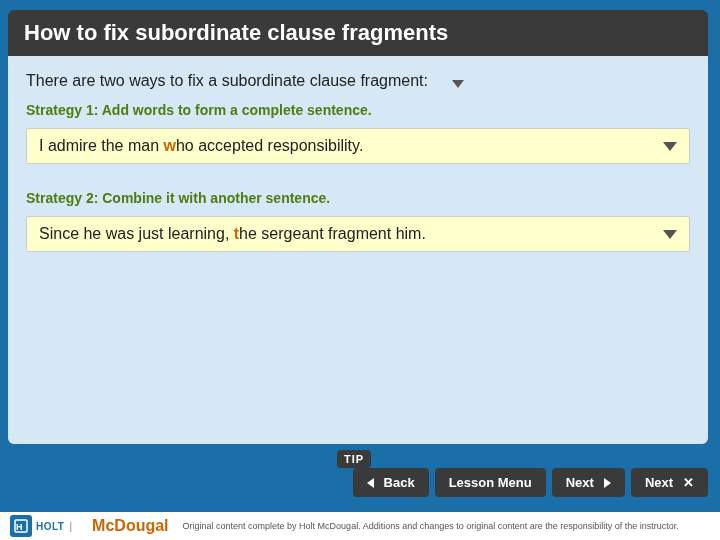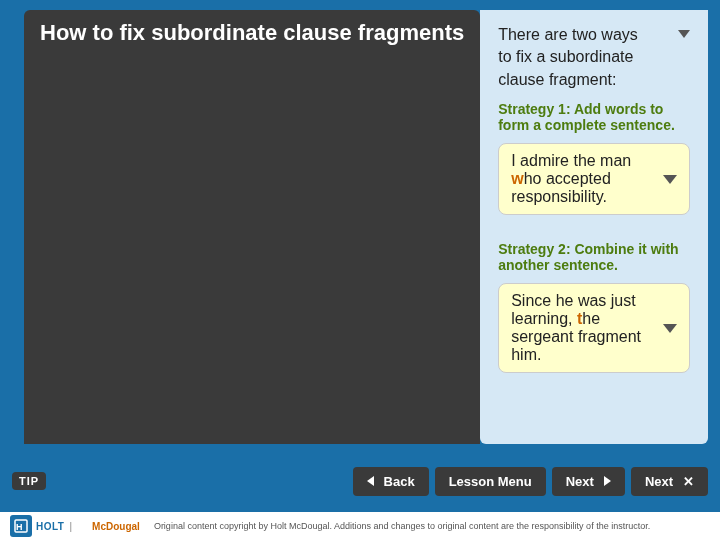--- a/index.html
+++ b/index.html
@@ -9,22 +9,22 @@
       background: #1a6fa8;
       font-family: Arial, sans-serif;
       overflow: hidden;
       display: flex;
       flex-direction: column;
     }
 
     .main-container {
       flex: 1;
       display: flex;
-      flex-direction: row;
-      padding: 10px 12px 6px 24px;
+      flex-direction: column;
+      padding: 10px 12px 6px 8px;
     }
 
     .title-bar {
       background: #3a3a3a;
       border-radius: 6px 6px 0 0;
       padding: 10px 16px;
       margin-bottom: 0;
     }
 
     .title-bar h1 {
@@ -41,21 +41,21 @@
       flex-direction: column;
       gap: 10px;
       border-radius: 0 0 6px 6px;
     }
 
     .intro-text {
       font-size: 16px;
       color: #222;
       line-height: 1.4;
       display: flex;
-      align-items: flex-start;
+      align-items: center;
       gap: 20px;
     }
 
     .dropdown-arrow {
       display: inline-block;
       width: 0;
       height: 0;
       border-left: 6px solid transparent;
       border-right: 6px solid transparent;
       border-top: 8px solid #555;
@@ -72,21 +72,21 @@
 
     .example-box {
       background: #ffffcc;
       border: 1px solid #ccc;
       padding: 8px 12px;
       font-size: 16px;
       color: #222;
       display: flex;
       align-items: center;
       justify-content: space-between;
-      border-radius: 8px;
+      border-radius: 2px;
     }
 
     .example-box .arrow-btn {
       width: 0;
       height: 0;
       border-left: 7px solid transparent;
       border-right: 7px solid transparent;
       border-top: 9px solid #555;
       margin-left: 10px;
       flex-shrink: 0;
@@ -102,20 +102,21 @@
       font-weight: bold;
     }
 
     .bottom-bar {
       height: 62px;
       background: #1a6fa8;
       display: flex;
       align-items: center;
       padding: 0 12px;
       gap: 0;
+      flex-direction: column;
     }
 
     .tip-section {
       display: flex;
       align-items: center;
       gap: 6px;
       margin-right: 12px;
     }
 
     .tip-badge {
@@ -208,21 +209,21 @@
     }
 
     .holt-text {
       font-size: 10px;
       font-weight: bold;
       color: #1a6fa8;
       letter-spacing: 0.5px;
     }
 
     .mcdougal-text {
-      font-size: 10px;
+      font-size: 16px;
       color: #cc6600;
       font-weight: bold;
       padding-left: 15px;
     }
 
     .footer-disclaimer {
       font-size: 9px;
       color: #555;
       margin-left: 6px;
     }
@@ -291,14 +292,14 @@
     <div class="holt-icon">
       <svg viewBox="0 0 16 16" fill="white">
         <rect x="2" y="2" width="12" height="12" rx="1" fill="none" stroke="white" stroke-width="1.5"></rect>
         <text x="3" y="12" font-size="9" fill="white" font-weight="bold">H</text>
       </svg>
     </div>
     <span class="holt-text">HOLT</span>
     <span style="font-size:10px;color:#888;margin:0 1px;">|</span>
     <span class="mcdougal-text">McDougal</span>
   </div>
-  <span class="footer-disclaimer">Original content copyright by Holt McDougal. Additions and changes to original content are the responsibility of the instructor.</span>
+  <span class="footer-disclaimer">Original content complete by Holt McDougal. Additions and changes to original content are the responsibility of the instructor.</span>
 </div>
 
 </body></html>

